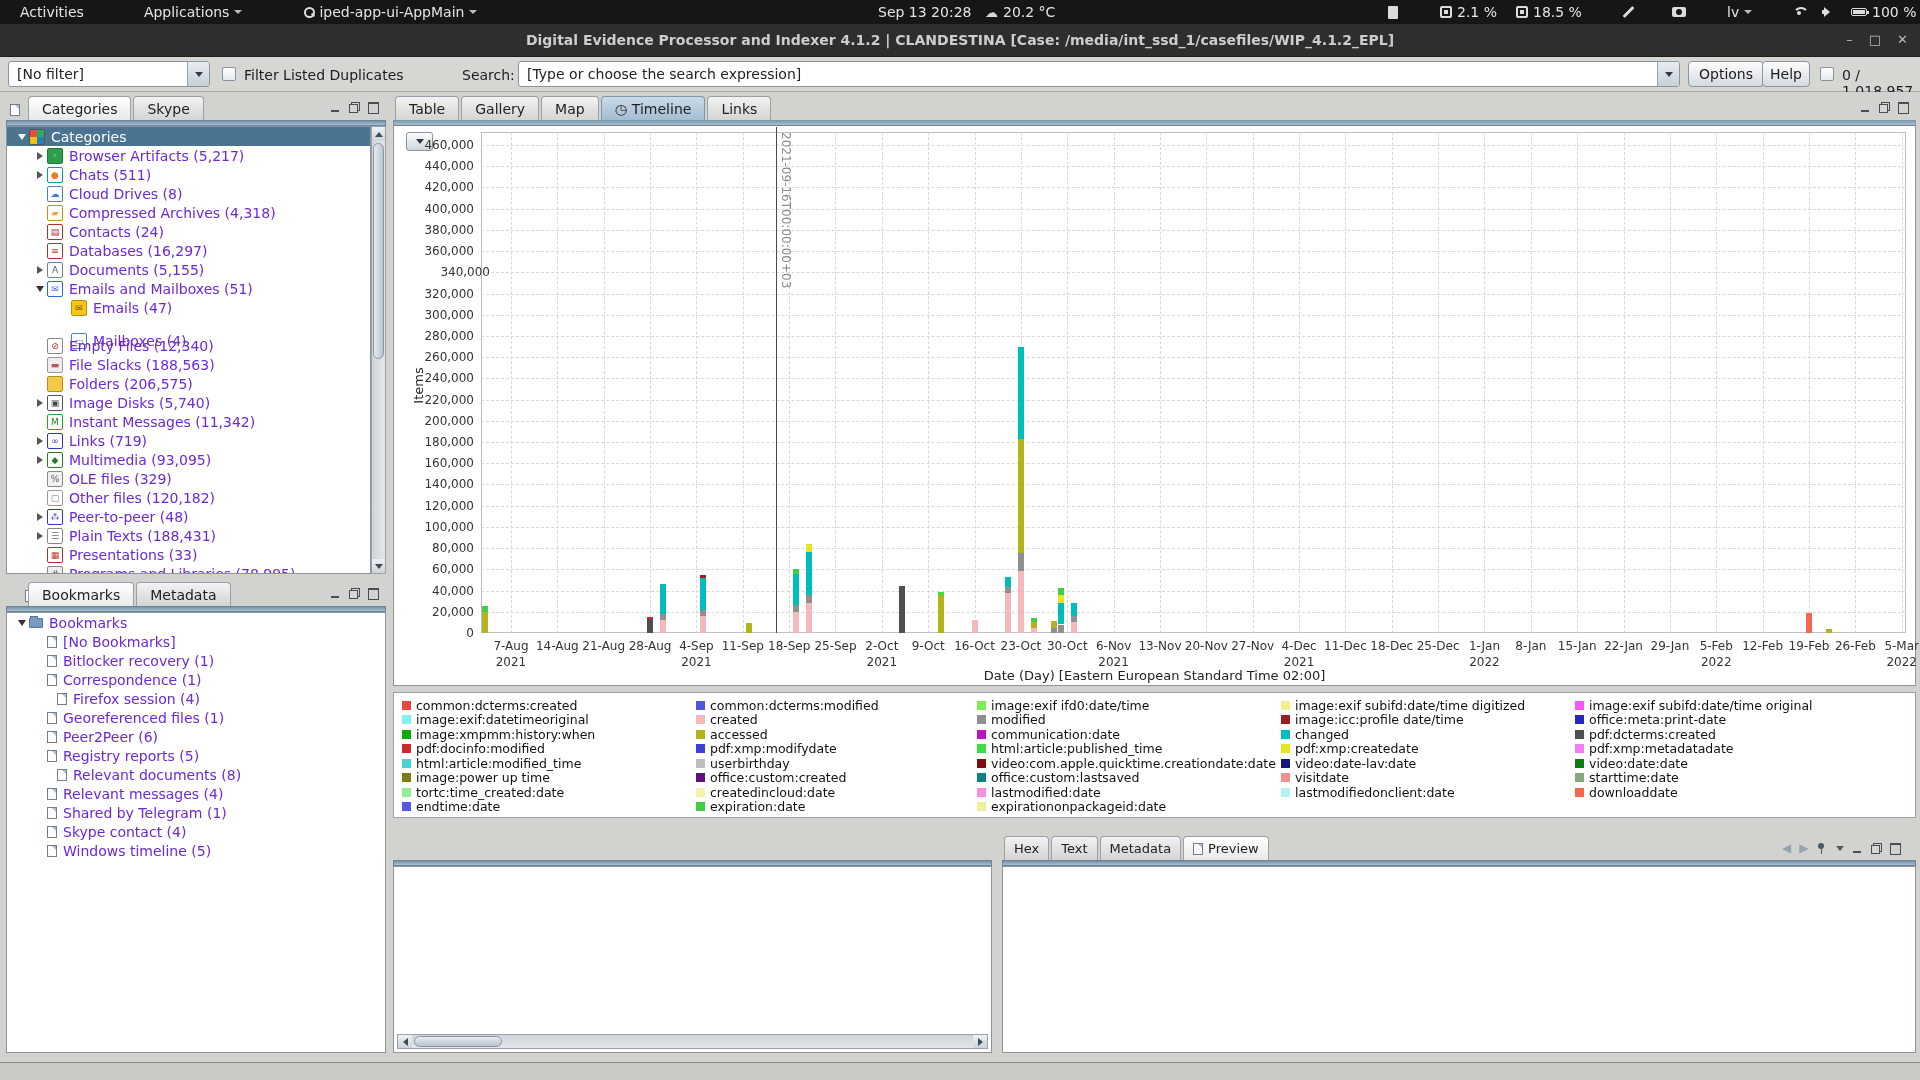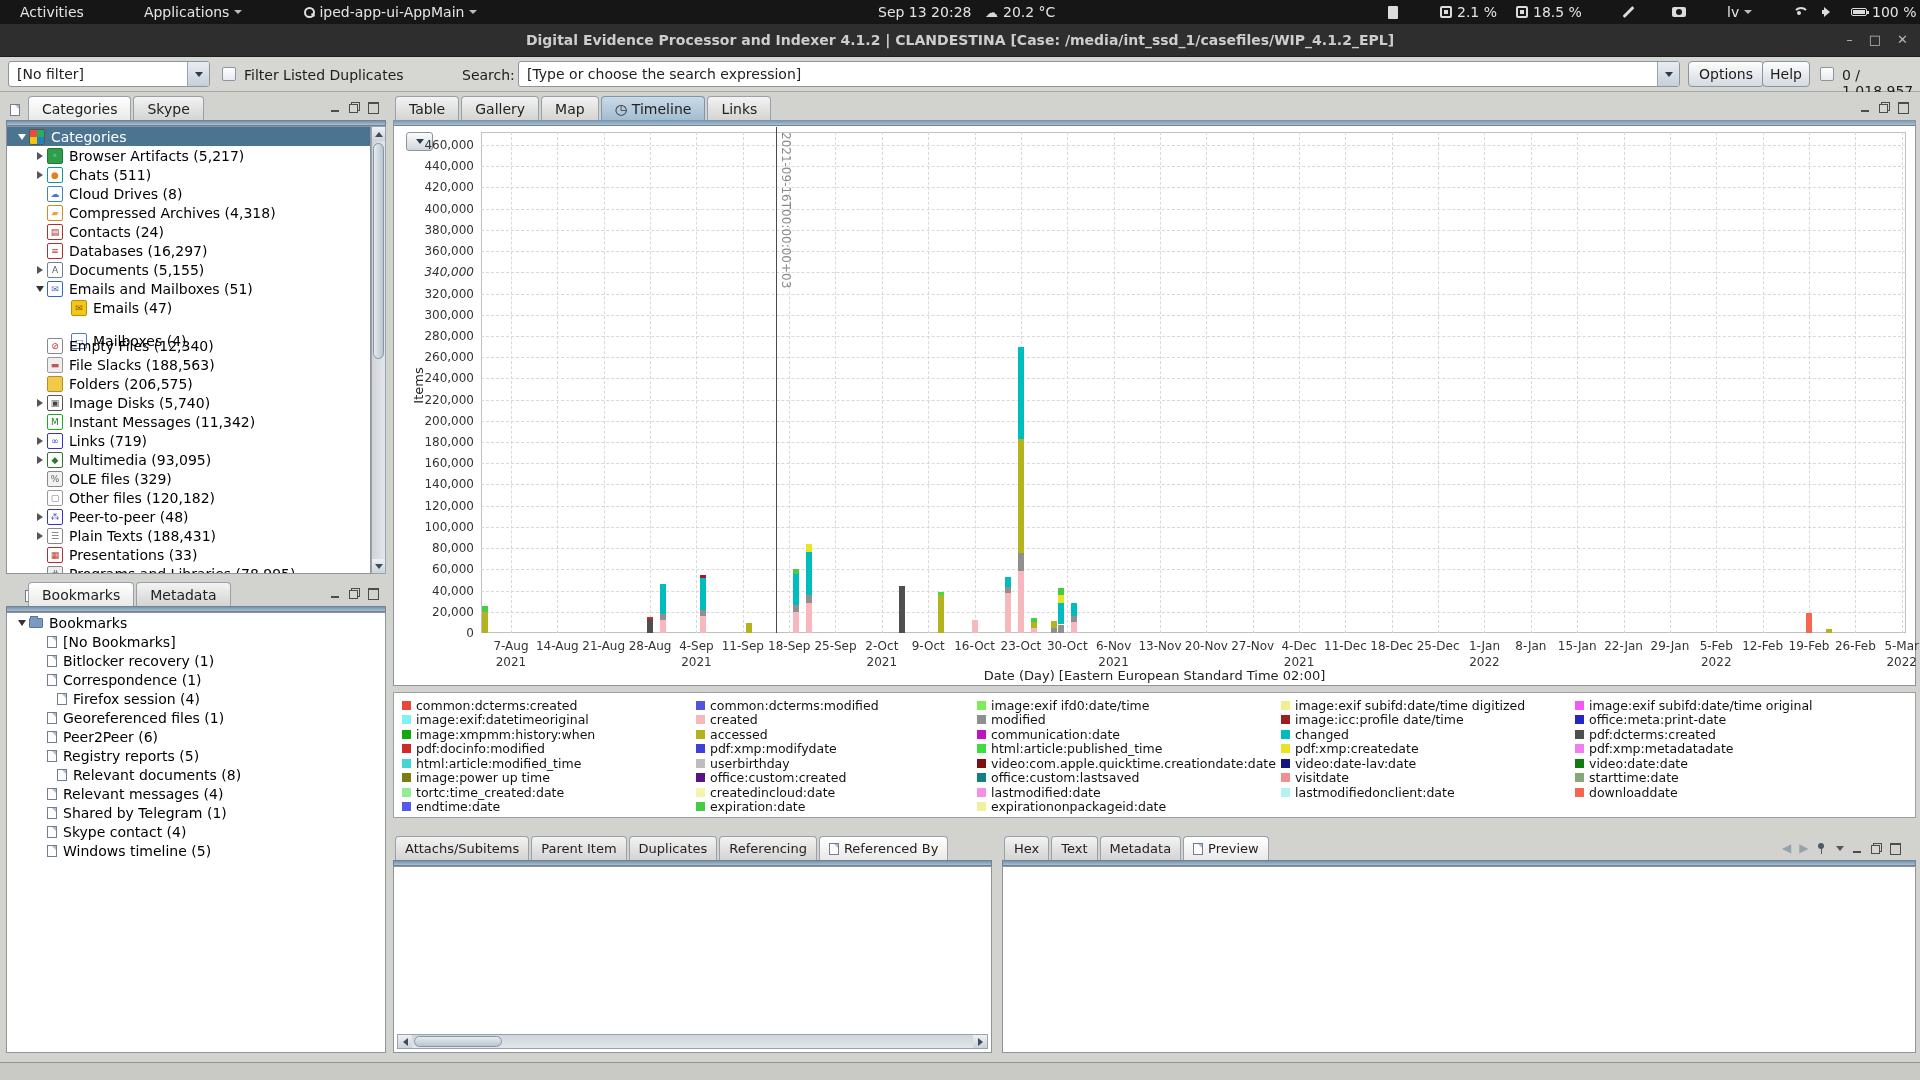--- a/index.html
+++ b/index.html
@@ -74,21 +74,21 @@
   .ctl{position:absolute;display:flex;gap:8px;align-items:center;}
   .cmin,.cfloat,.cmax{width:11px;height:11px;position:relative;display:inline-block;}
   .cmin::after{content:"";position:absolute;left:1px;bottom:1px;width:8px;height:2px;background:#4c4c4c;}
   .cfloat::before{content:"";position:absolute;right:0;top:0;width:7px;height:7px;border:1px solid #4c4c4c;}
   .cfloat::after{content:"";position:absolute;left:0;bottom:0;width:7px;height:7px;background:#d6d6d2;border:1px solid #4c4c4c;}
   .cmax::after{content:"";position:absolute;left:0;top:0;width:9px;height:9px;border:1px solid #4c4c4c;border-top-width:2px;}
 
   
   .treewrap{overflow:hidden;}
   .trow{position:absolute;left:0;right:0;height:19px;display:flex;align-items:center;
-        font-size:14px;color:#000000;white-space:nowrap;}
+        font-size:14px;color:#6d28d9;white-space:nowrap;}
   .trow.sel{background:#4a7490;color:#fff;}
   .expc{width:0;height:0;border-left:6px solid #555;border-top:4px solid transparent;border-bottom:4px solid transparent;}
   .expo{width:0;height:0;border-top:6px solid #333;border-left:4px solid transparent;border-right:4px solid transparent;}
   .trow.sel .expo{border-top-color:#fff;}
   .expslot{width:14px;display:flex;justify-content:center;flex:none;}
   .ci{width:16px;height:16px;border:1px solid #777;border-radius:2px;background:#fff;flex:none;
       margin-right:6px;display:flex;align-items:center;justify-content:center;font-size:9px;position:relative;}
   .ci::after{content:attr(data-g);}
   .fold{width:14px;height:10px;background:#7a9ac0;border:1px solid #54769e;border-radius:1px;position:relative;flex:none;margin-right:6px;}
   .fold::before{content:"";position:absolute;left:0;top:-3px;width:6px;height:2px;background:#7a9ac0;border:1px solid #54769e;border-bottom:none;}
@@ -555,21 +555,21 @@
       <div class="ytick" style="left: 8px; top: 251.391px;">240,000</div>
       <div class="gl-h" style="left: 87px; width: 1425px; top: 237.174px;"></div>
       <div class="ytick" style="left: 8px; top: 230.174px;">260,000</div>
       <div class="gl-h" style="left: 87px; width: 1425px; top: 215.957px;"></div>
       <div class="ytick" style="left: 8px; top: 208.957px;">280,000</div>
       <div class="gl-h" style="left: 87px; width: 1425px; top: 194.739px;"></div>
       <div class="ytick" style="left: 8px; top: 187.739px;">300,000</div>
       <div class="gl-h" style="left: 87px; width: 1425px; top: 173.522px;"></div>
       <div class="ytick" style="left: 8px; top: 166.522px;">320,000</div>
       <div class="gl-h" style="left: 87px; width: 1425px; top: 152.304px;"></div>
-      <div class="ytick" style="left: 8px; top: 145.304px; font-style: italic;">340,000</div>
+      <div class="ytick" style="left: 24px; top: 145.304px;">340,000</div>
       <div class="gl-h" style="left: 87px; width: 1425px; top: 131.087px;"></div>
       <div class="ytick" style="left: 8px; top: 124.087px;">360,000</div>
       <div class="gl-h" style="left: 87px; width: 1425px; top: 109.87px;"></div>
       <div class="ytick" style="left: 8px; top: 102.87px;">380,000</div>
       <div class="gl-h" style="left: 87px; width: 1425px; top: 88.6522px;"></div>
       <div class="ytick" style="left: 8px; top: 81.6522px;">400,000</div>
       <div class="gl-h" style="left: 87px; width: 1425px; top: 67.4348px;"></div>
       <div class="ytick" style="left: 8px; top: 60.4348px;">420,000</div>
       <div class="gl-h" style="left: 87px; width: 1425px; top: 46.2174px;"></div>
       <div class="ytick" style="left: 8px; top: 39.2174px;">440,000</div>
@@ -844,38 +844,20 @@
         <i style="background: rgb(68, 204, 68);"></i>
         <span>expiration:date</span>
       </div>
       <div class="leg">
         <i style="background: rgb(239, 239, 156);"></i>
         <span>expirationonpackageid:date</span>
       </div>
     </div>
 
   
-  <div class="tabrow" style="left:395px;top:836px" id="bl-tabs">
-      <div class="tab small">
-        <span>Attachs/Subitems</span>
-      </div>
-      <div class="tab small">
-        <span>Parent Item</span>
-      </div>
-      <div class="tab small">
-        <span>Duplicates</span>
-      </div>
-      <div class="tab small">
-        <span>Referencing</span>
-      </div>
-      <div class="tab small sel">
-        <span class="pgico"></span>
-        <span>Referenced By</span>
-      </div>
-    </div>
   <div class="ctl" style="left:1128px;top:841px">
     <span class="ovf"><span>»</span><small>1</small></span>
     <span class="cmin"></span>
     <span class="cfloat"></span>
     <span class="cmax"></span>
   </div>
   <div class="dockstrip" style="left:393px;top:860px;width:599px"></div>
   <div class="pane" style="left:393px;top:866px;width:599px;height:187px">
     <div class="sbh" style="left:3px;bottom:3px;width:591px">
       <div class="sbbtn" style="left:0;top:0;width:14px;height:13px">

